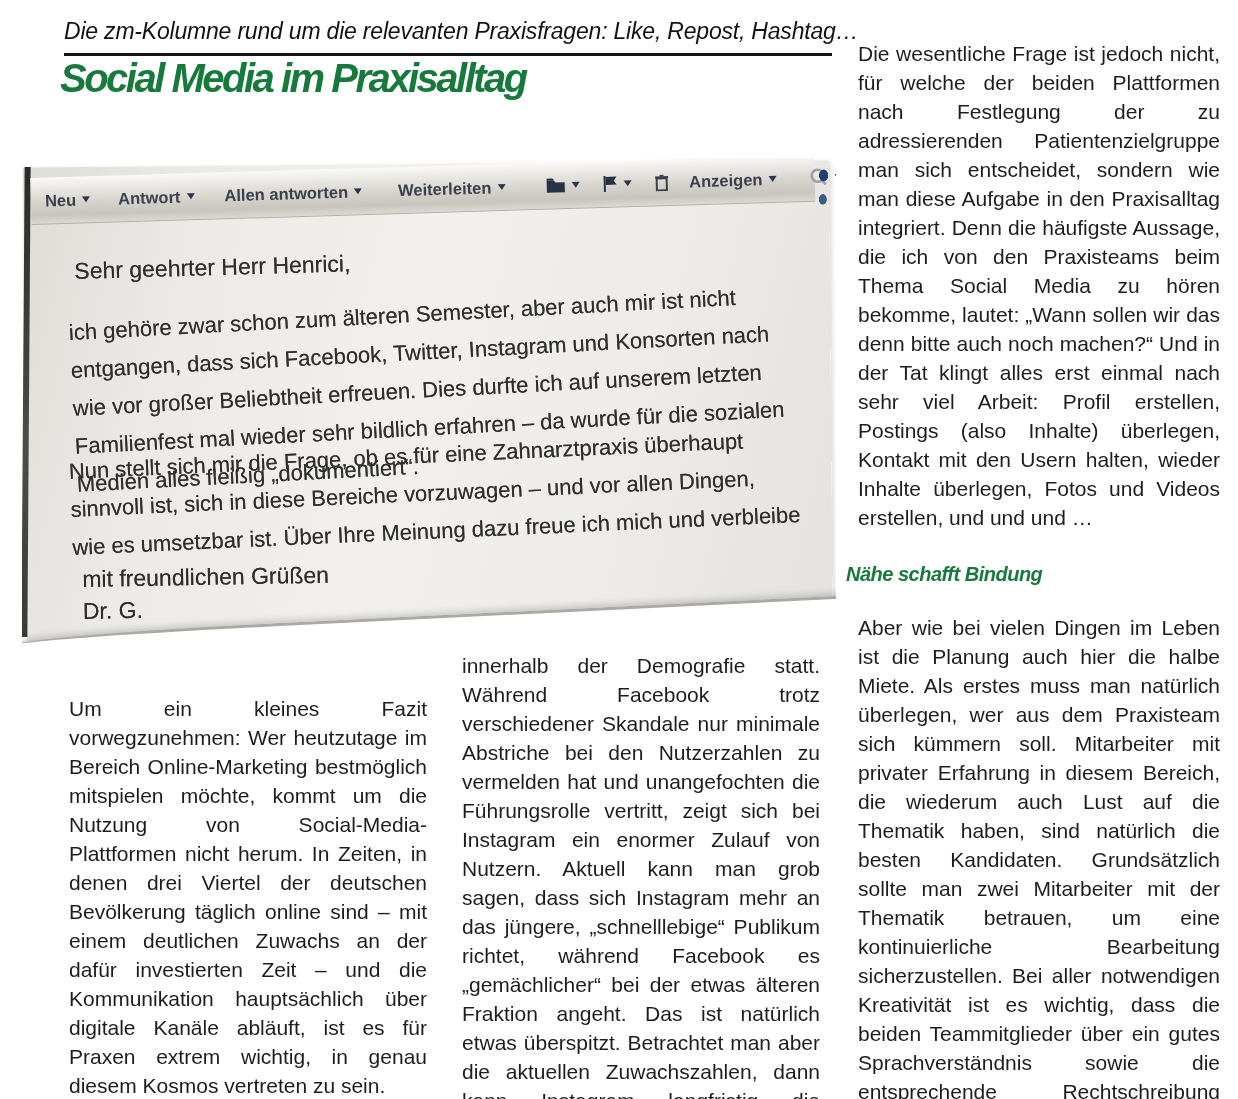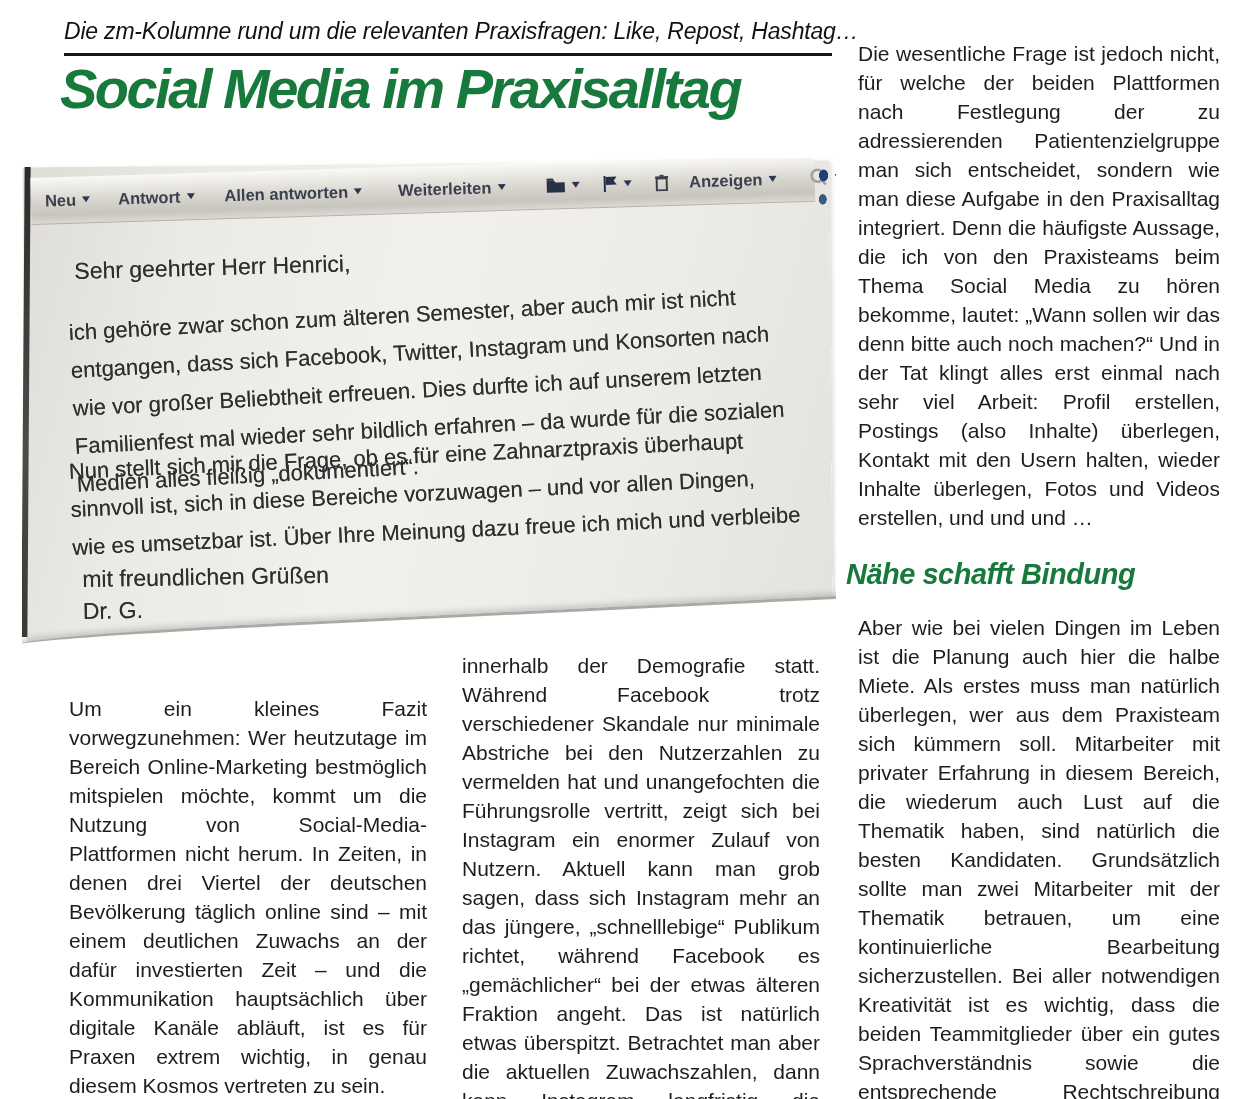--- a/index.html
+++ b/index.html
@@ -15,21 +15,21 @@
   
   .kicker{
     position:absolute;left:64px;top:18px;width:768px;
     font-style:italic;font-size:23px;letter-spacing:-0.2px;
     color:#121212;padding-bottom:8px;
     border-bottom:3px solid #161616;
     white-space:nowrap;
   }
   .title{
     position:absolute;left:60px;top:56px;width:760px;
-    font-size:56px;font-weight:bold;font-style:italic;
+    font-size:40px;font-weight:bold;font-style:italic;
     letter-spacing:-2.5px;color:#17793c;
     white-space:nowrap;
   }
 
   
   .letter-fig{position:absolute;left:22px;top:158px;width:814px;height:498px;overflow:hidden;}
   .paper{
     position:absolute;left:3px;top:6px;width:806px;height:482px;
     transform:rotate(-0.5deg);
     background:linear-gradient(104deg,#dedcd7 0%,#eceae6 20%,#f1f0ec 46%,#edece8 72%,#e4e2de 100%);
@@ -78,21 +78,21 @@
   }
 
   
   .col{position:absolute;width:382px;font-size:21px;line-height:29px;text-align:justify;overflow:hidden;}
   .col p{margin:12px;}
   .col-left{left:57px;top:682px;height:447px;}
   .col-mid{left:450px;top:639px;height:460px;}
   .col-right{left:846px;top:27px;height:1072px;width:386px;}
   .carry-line{text-align:right;}
   .green-heading{
-    font-size:29px;font-weight:bold;font-style:italic;
+    font-size:20px;font-weight:bold;font-style:italic;
     color:#17793c;letter-spacing:-0.5px;
     margin:30px 0 26px 0;text-align:left;
   }
   .col-right .green-heading{margin:28px 0 24px 0;}
 </style>
 </head>
 <body>
 
 <div class="kicker">Die zm-Kolumne rund um die relevanten Praxisfragen: Like, Repost, Hashtag…</div>
 <div class="title">Social Media im Praxisalltag</div>

